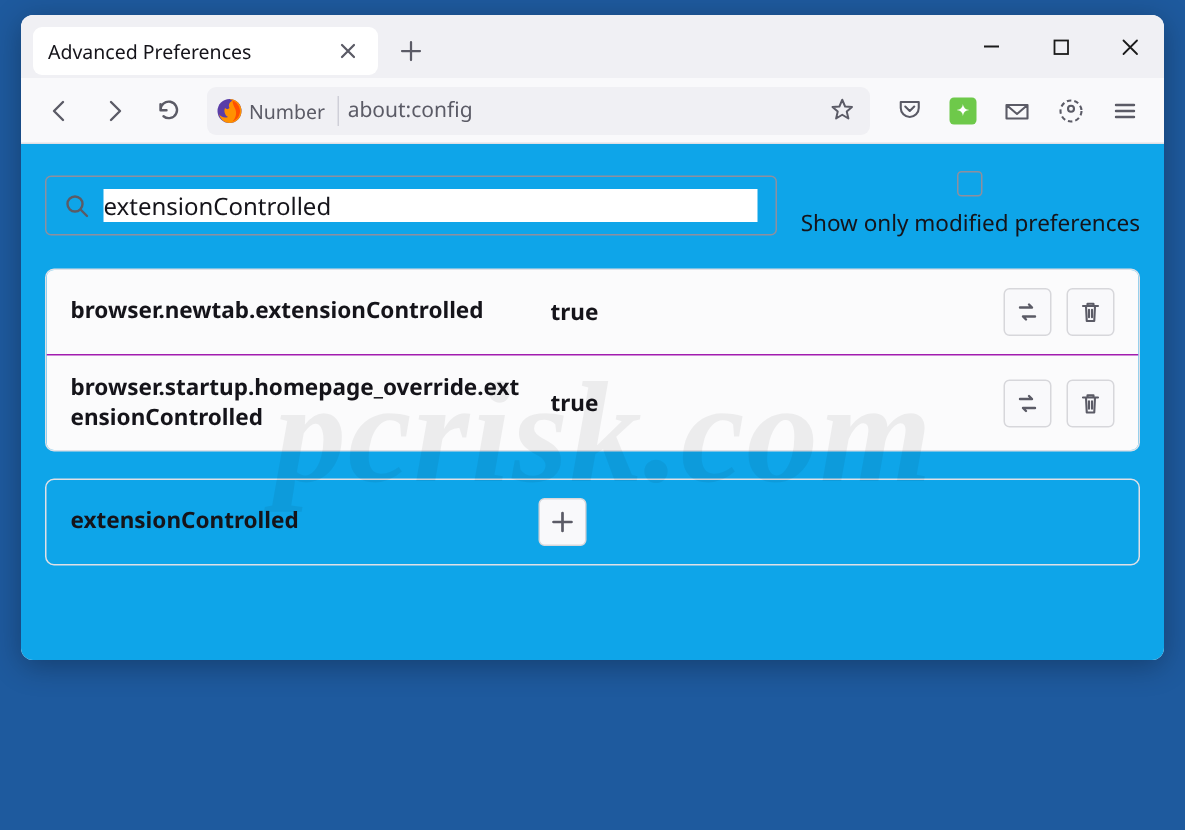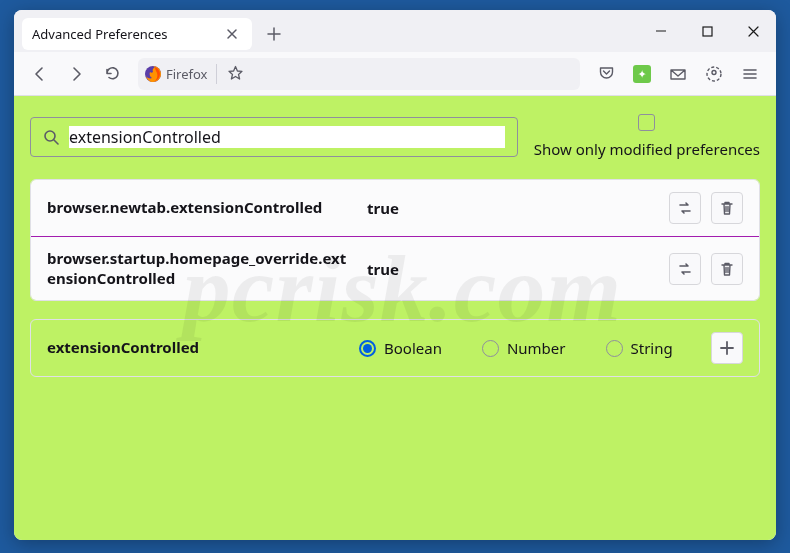--- a/index.html
+++ b/index.html
@@ -9,21 +9,21 @@
     width: 790px;
     height: 553px;
     overflow: hidden;
     position: relative;
   }
   .window {
     position: absolute;
     top: 10px;
     left: 14px;
     width: 762px;
-    height: 530px;
+    height: 430px;
     background: #fff;
     border-radius: 8px;
     box-shadow: 0 4px 20px rgba(0,0,0,0.3);
     display: flex;
     flex-direction: column;
     overflow: hidden;
   }
   
   .titlebar {
     height: 42px;
@@ -130,21 +130,21 @@
     width: 18px; height: 18px;
     background: #6ec94a;
     border-radius: 3px;
     display:flex; align-items:center; justify-content:center;
     color: #fff;
     font-size: 11px;
   }
   
   .content {
     flex: 1;
-    background: #bef264;
+    background: #0ea5e9;
     padding: 18px 16px;
     overflow-y: auto;
   }
   .search-row {
     display: flex;
     align-items: center;
     gap: 16px;
     margin-bottom: 20px;
   }
   .search-box {
@@ -326,22 +326,23 @@
     </div>
     <div class="urlbar">
       <span class="identity">
         <span class="ff-icon">
           <svg viewBox="0 0 18 18" width="18" height="18">
             <circle cx="9" cy="9" r="8" fill="#5a3da8"></circle>
             <path d="M9 1 C14 1 17 5 17 9 C17 13 14 17 9 17 C6 17 3 15 2 11 C3 13 6 14 8 13 C6 12 5 9 6 7 C7 8 8 8 9 7 C8 5 9 3 11 2 C10 2 9.5 1 9 1 Z" fill="#ff9100"></path>
             <path d="M11 2 C14 3 16 6 16 9 C16 12 14 15 11 16 C13 14 14 11 13 8 C12 6 11 4 11 2 Z" fill="#ff4f00"></path>
           </svg>
         </span>
-        <span>Firefox</span>
+        <span>Number</span>
       </span>
+      <span class="url-text">about:config</span>
       <span class="tbtn" style="width:26px">
         <svg width="17" height="17" viewBox="0 0 17 17">
             <path d="M8.5 1.5 L10.4 6 L15 6.3 L11.5 9.4 L12.6 14 L8.5 11.5 L4.4 14 L5.5 9.4 L2 6.3 L6.6 6 Z" fill="none" stroke="currentColor" stroke-width="1.3" stroke-linejoin="round"></path>
           </svg>
       </span>
     </div>
     <div class="tbtn">
       <svg width="17" height="17" viewBox="0 0 17 17">
           <path d="M2.5 3 H14.5 V7 A6 6 0 0 1 8.5 13 A6 6 0 0 1 2.5 7 Z M5.5 6 L8.5 9 L11.5 6" fill="none" stroke="currentColor" stroke-width="1.4" stroke-linejoin="round" stroke-linecap="round"></path>
         </svg>
@@ -414,34 +415,20 @@
             <svg width="16" height="16" viewBox="0 0 16 16">
                 <path d="M3 4 H13 M6 4 V2.5 H10 V4 M5 4 L5.5 14 H10.5 L11 4 M7 6.5 V11.5 M9 6.5 V11.5" fill="none" stroke="#5b5b66" stroke-width="1.4" stroke-linecap="round" stroke-linejoin="round"></path>
               </svg>
           </div>
         </div>
       </div>
     </div>
 
     <div class="newpref">
       <div class="pref-name">extensionControlled</div>
-      <div class="radio-group">
-        <label class="radio-opt">
-          <span class="radio selected"></span>
-          <span>Boolean</span>
-        </label>
-        <label class="radio-opt">
-          <span class="radio"></span>
-          <span>Number</span>
-        </label>
-        <label class="radio-opt">
-          <span class="radio"></span>
-          <span>String</span>
-        </label>
-      </div>
       <div class="icon-btn">
         <svg width="16" height="16" viewBox="0 0 16 16">
             <path d="M8 2 V14 M2 8 H14" stroke="#5b5b66" stroke-width="1.8" stroke-linecap="round"></path>
           </svg>
       </div>
     </div>
 
   </div>
 
 </div>

